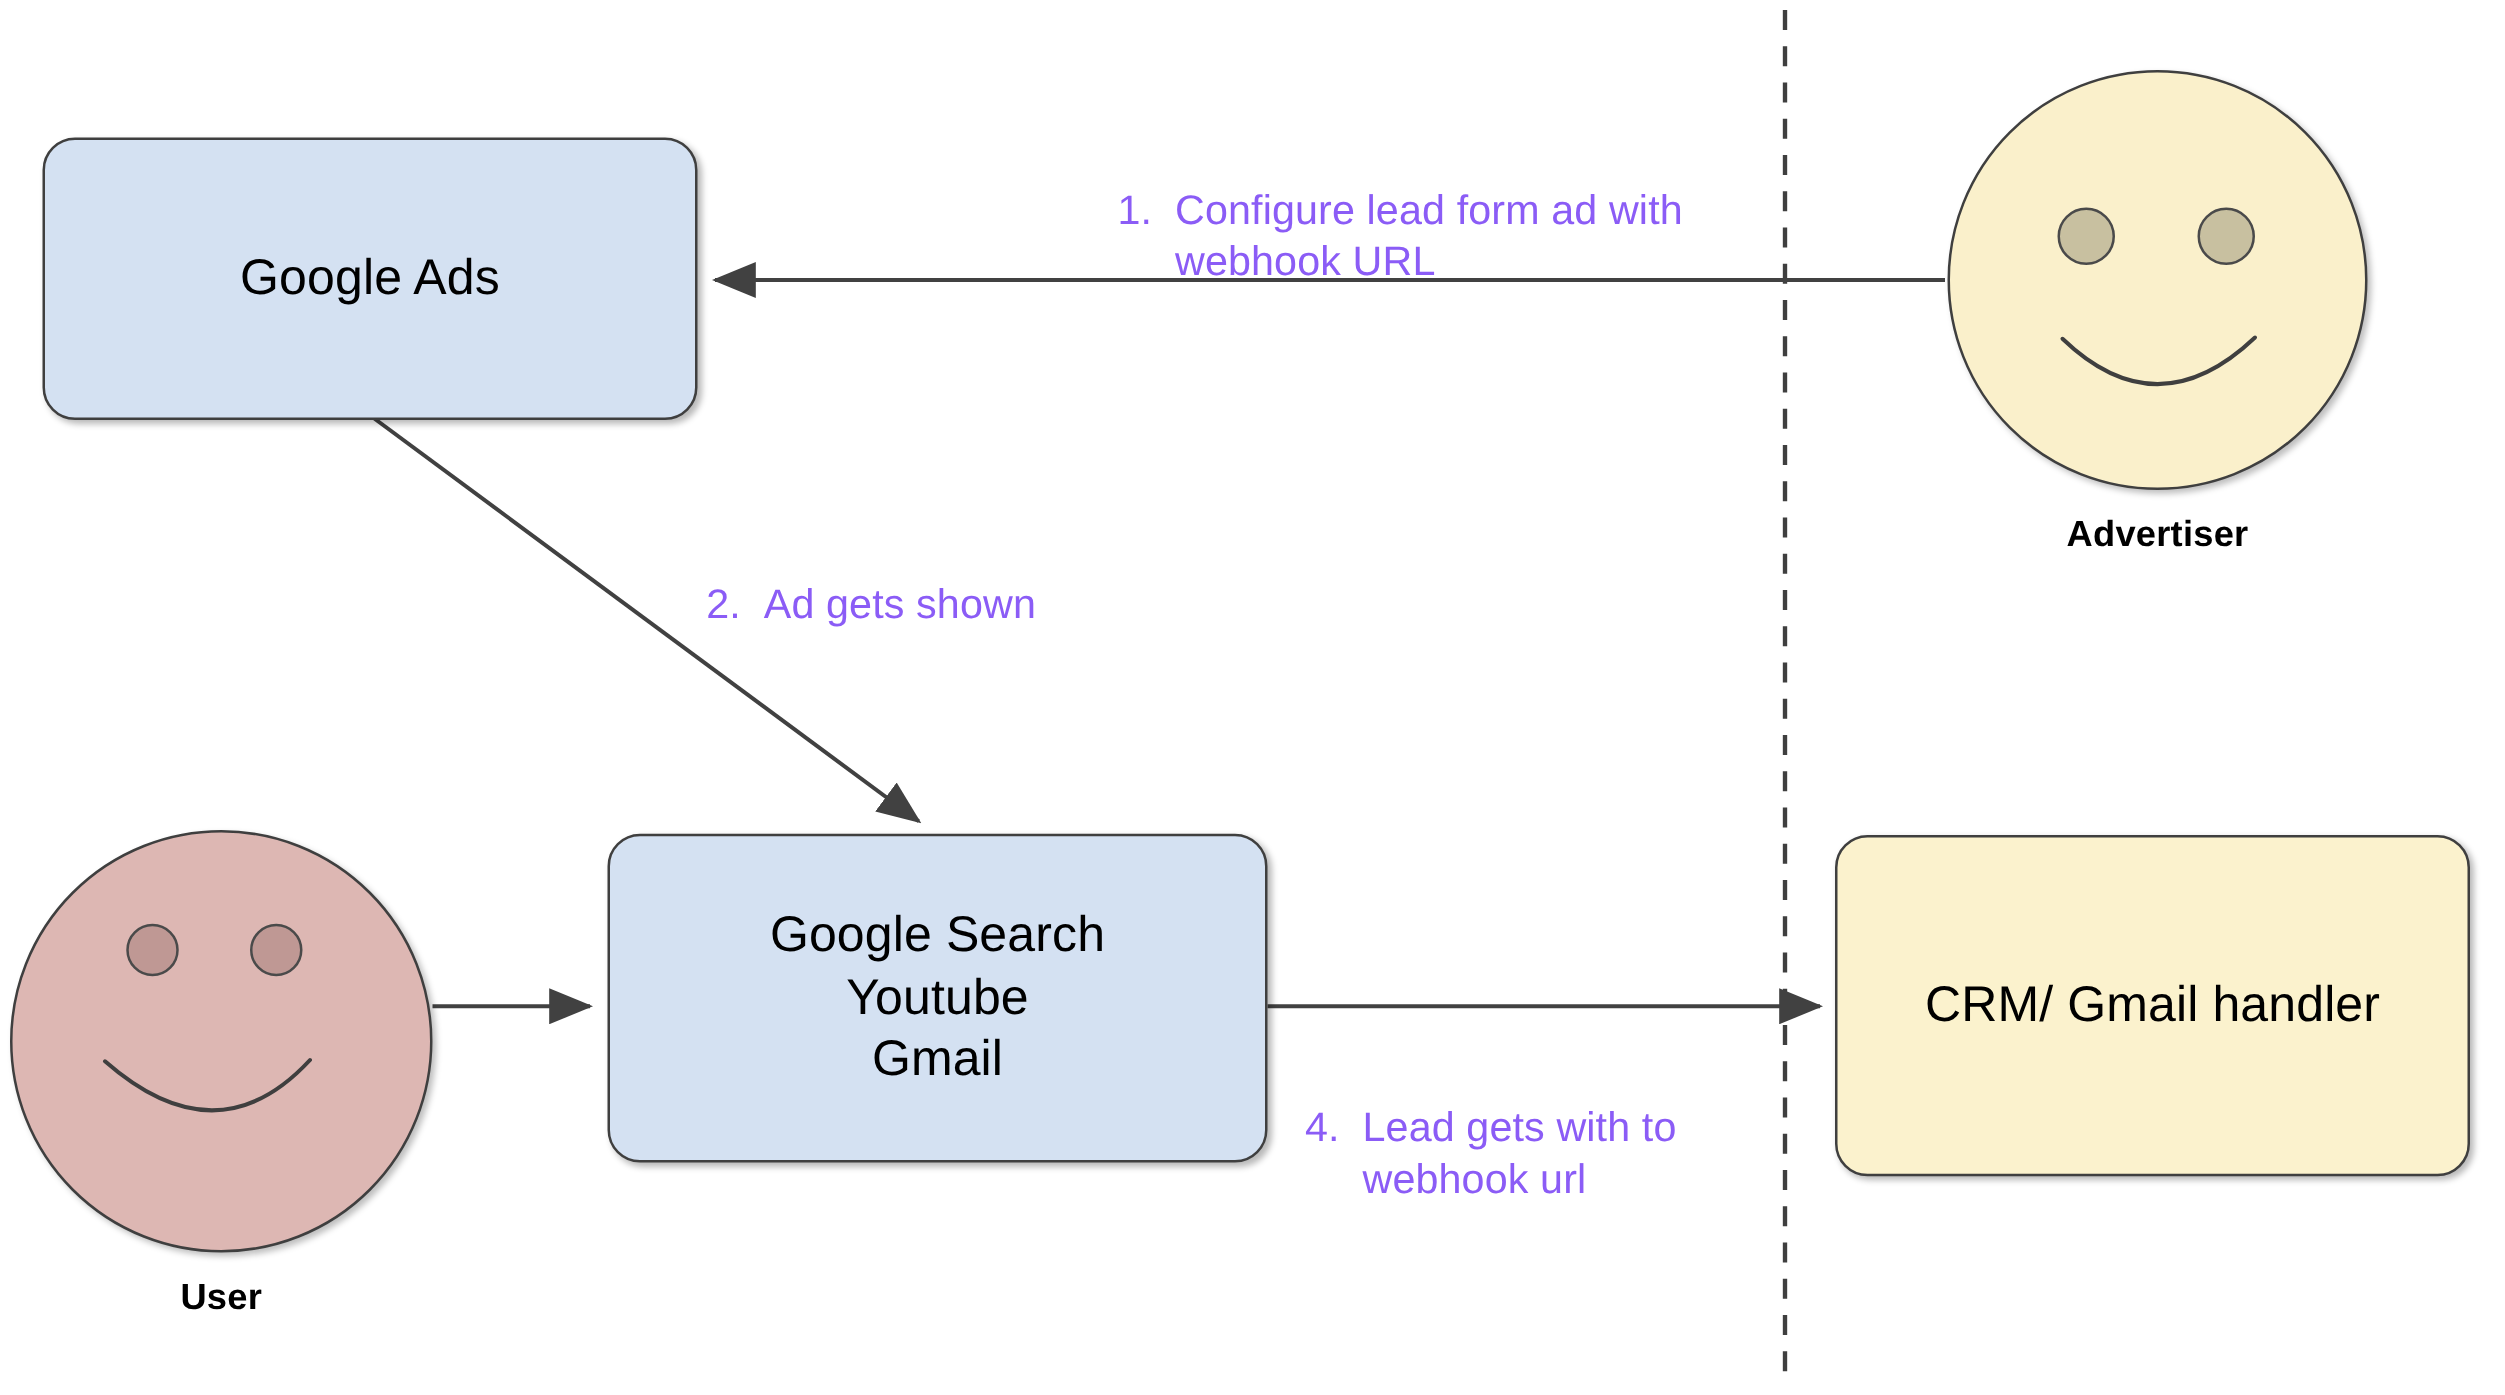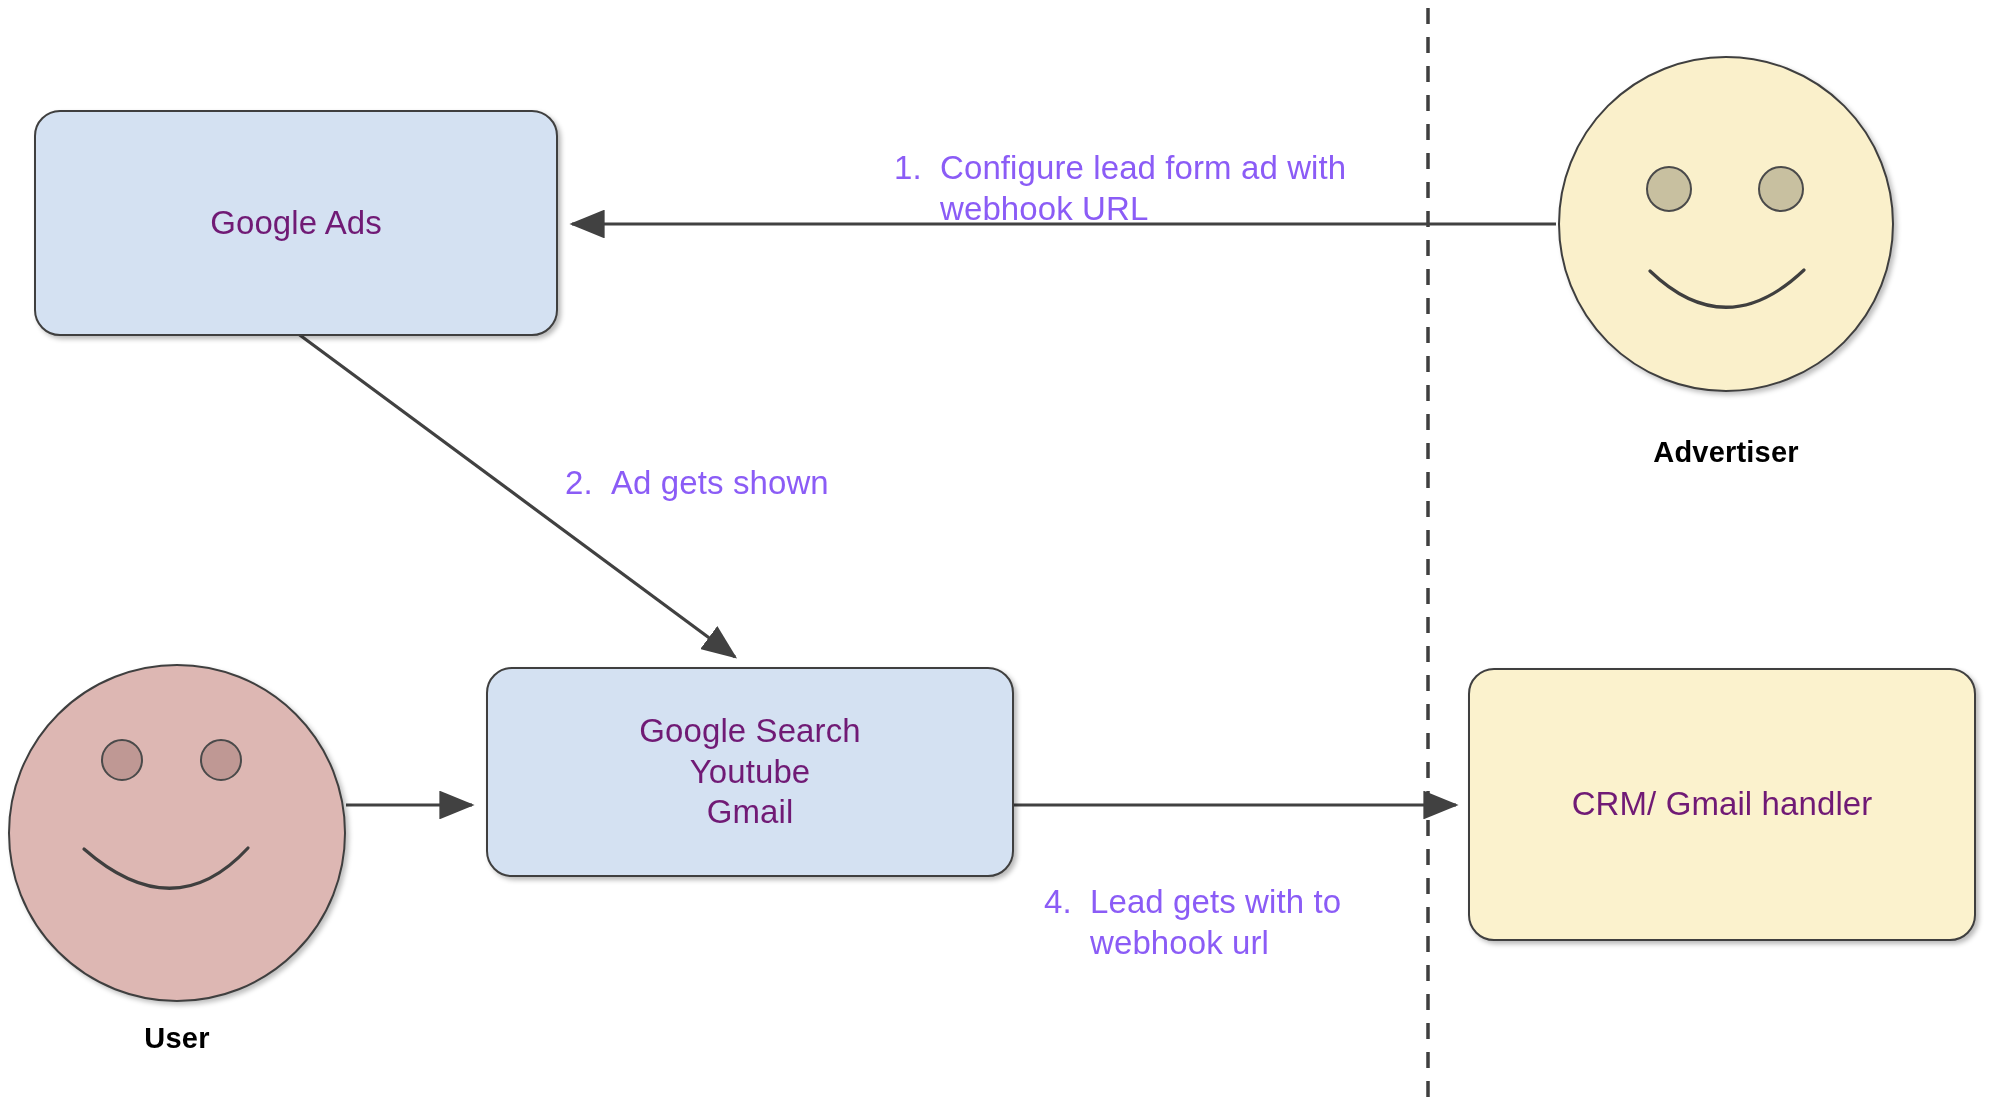--- a/index.html
+++ b/index.html
@@ -34,32 +34,32 @@
     border: 2px solid #3f3f3f;
     border-radius: 26px;
     display: flex;
     align-items: center;
     justify-content: center;
     text-align: center;
     box-shadow: 3px 3px 5px rgba(0,0,0,0.28);
     z-index: 3;
   }
   .node-box .node-label {
-    font-size: 33px;
-    color: #701a75;
+    font-size: 40px;
+    color: #000000;
     line-height: 1.24;
     letter-spacing: 0.1px;
     white-space: pre-line;
   }
   #box-google-ads {
     left: 34px;  top: 110px;  width: 524px;  height: 226px;
     background: #d4e1f2;
   }
   #box-google-properties {
-    left: 486px; top: 667px;  width: 528px;  height: 210px;
+    left: 486px; top: 667px;  width: 528px;  height: 263px;
     background: #d4e1f2;
   }
   #box-crm {
     left: 1468px; top: 668px; width: 508px;  height: 273px;
     background: #fbf2cd;
   }
 
   
   .actor {
     position: absolute;
@@ -159,21 +159,21 @@
     <span class="node-label">CRM/ Gmail handler</span>
   </div>
 
   <div class="actor" id="actor-advertiser">
     <div class="face"></div>
     <div class="eye" style="left:88px; top:110px; width:46px; height:46px; background:#c8c0a0;"></div>
     <div class="eye" style="left:200px; top:110px; width:46px; height:46px; background:#c8c0a0;"></div>
     <svg class="mouth-svg" style="left:0; top:0;" width="336" height="336" viewBox="0 0 336 336">
       <path d="M92,215 Q168,288 246,214" fill="none" stroke="#3f3f3f" stroke-width="3.2" stroke-linecap="round"></path>
     </svg>
-    <div class="actor-caption" style="top:356px;margin-top:24px;">Advertiser</div>
+    <div class="actor-caption" style="top:356px;">Advertiser</div>
   </div>
 
   <div class="actor" id="actor-user">
     <div class="face"></div>
     <div class="eye" style="left:93px; top:75px; width:42px; height:42px; background:#bf9894;"></div>
     <div class="eye" style="left:192px; top:75px; width:42px; height:42px; background:#bf9894;"></div>
     <svg class="mouth-svg" style="left:0; top:0;" width="338" height="338" viewBox="0 0 338 338">
       <path d="M76,185 Q166,264 240,184" fill="none" stroke="#3f3f3f" stroke-width="3.2" stroke-linecap="round"></path>
     </svg>
     <div class="actor-caption" style="top:358px;">User</div>

